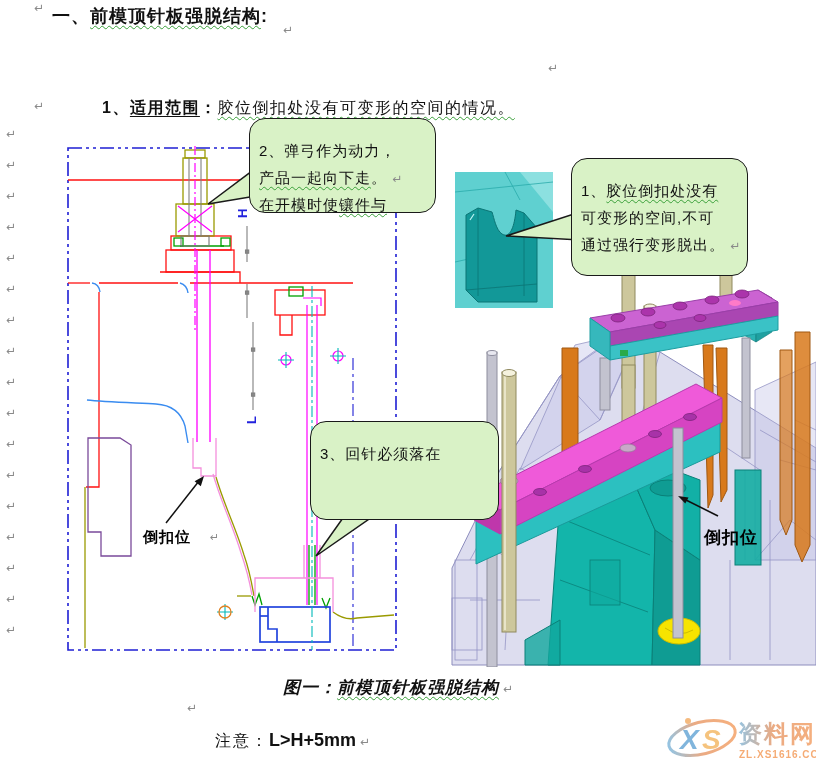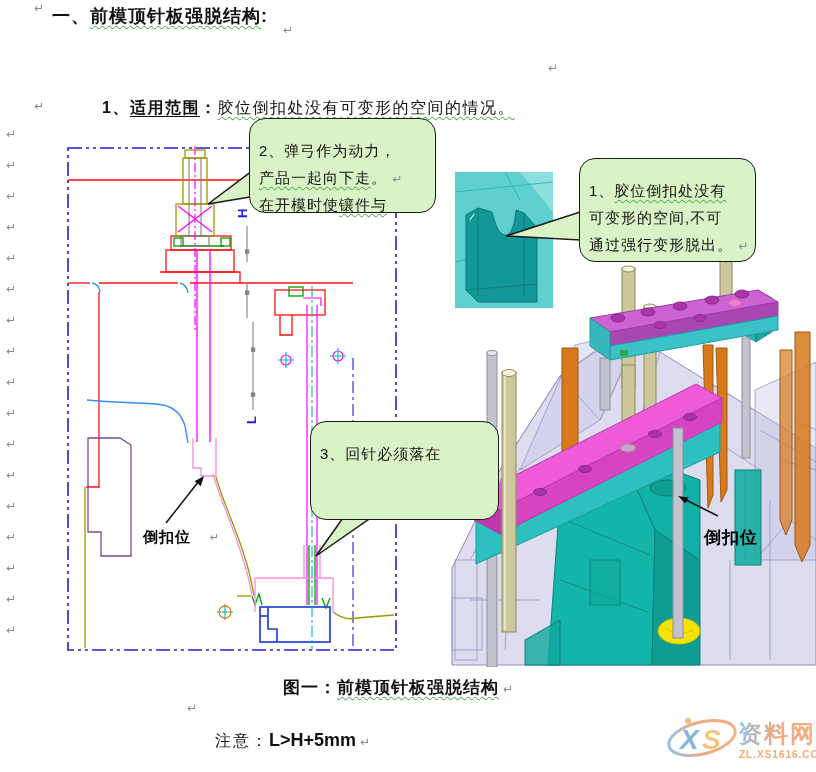--- a/index.html
+++ b/index.html
@@ -14,24 +14,24 @@
   .heading{left:4px;top:4px;font-size:18px;font-weight:bold;letter-spacing:1px;white-space:nowrap;margin-left:48px;}
   .wavy{text-decoration:underline;text-decoration-style:wavy;text-decoration-color:#3aa03a;text-underline-offset:3px;text-decoration-thickness:1px;}
   .solid-ul{text-decoration:underline;text-underline-offset:3px;}
   .item1{left:102px;top:56px;font-size:16px;letter-spacing:1.5px;white-space:nowrap;margin-top:42px;}
   .item1 b{font-weight:bold;}
   .callout{
     background:#d9f2c6;border:1.6px solid #1a1a1a;border-radius:16px;
     font-size:15px;line-height:27px;letter-spacing:1px;padding:18px 9px;box-sizing:border-box;
     z-index:3;white-space:nowrap;
   }
-  .c1{left:571px;top:158px;width:177px;height:104px;margin-left:8px;}
+  .c1{left:571px;top:158px;width:177px;height:118px;}
   .c2{left:249px;top:118px;width:187px;height:95px;}
   .c3{left:310px;top:421px;width:189px;height:99px;}
-  .caption{left:283px;top:676px;font-size:17px;font-weight:bold;letter-spacing:1px;white-space:nowrap;}
+  .caption{left:283px;top:676px;font-size:17px;font-weight:bold;letter-spacing:1px;white-space:nowrap;font-style:italic;}
   .note{left:215px;top:730px;font-size:16px;letter-spacing:2px;white-space:nowrap;}
   .note .formula{font-size:18px;font-weight:bold;letter-spacing:0;}
   svg text{font-family:"Liberation Sans","DejaVu Sans",sans-serif;}
   .tails{left:0;top:0;z-index:2;pointer-events:none;}
   .svg2d{left:60px;top:142px;z-index:1;}
   .svg3d{left:440px;top:162px;z-index:1;}
   .watermark{left:664px;top:708px;opacity:.62;z-index:4;}
 </style>
 </head>
 <body>

